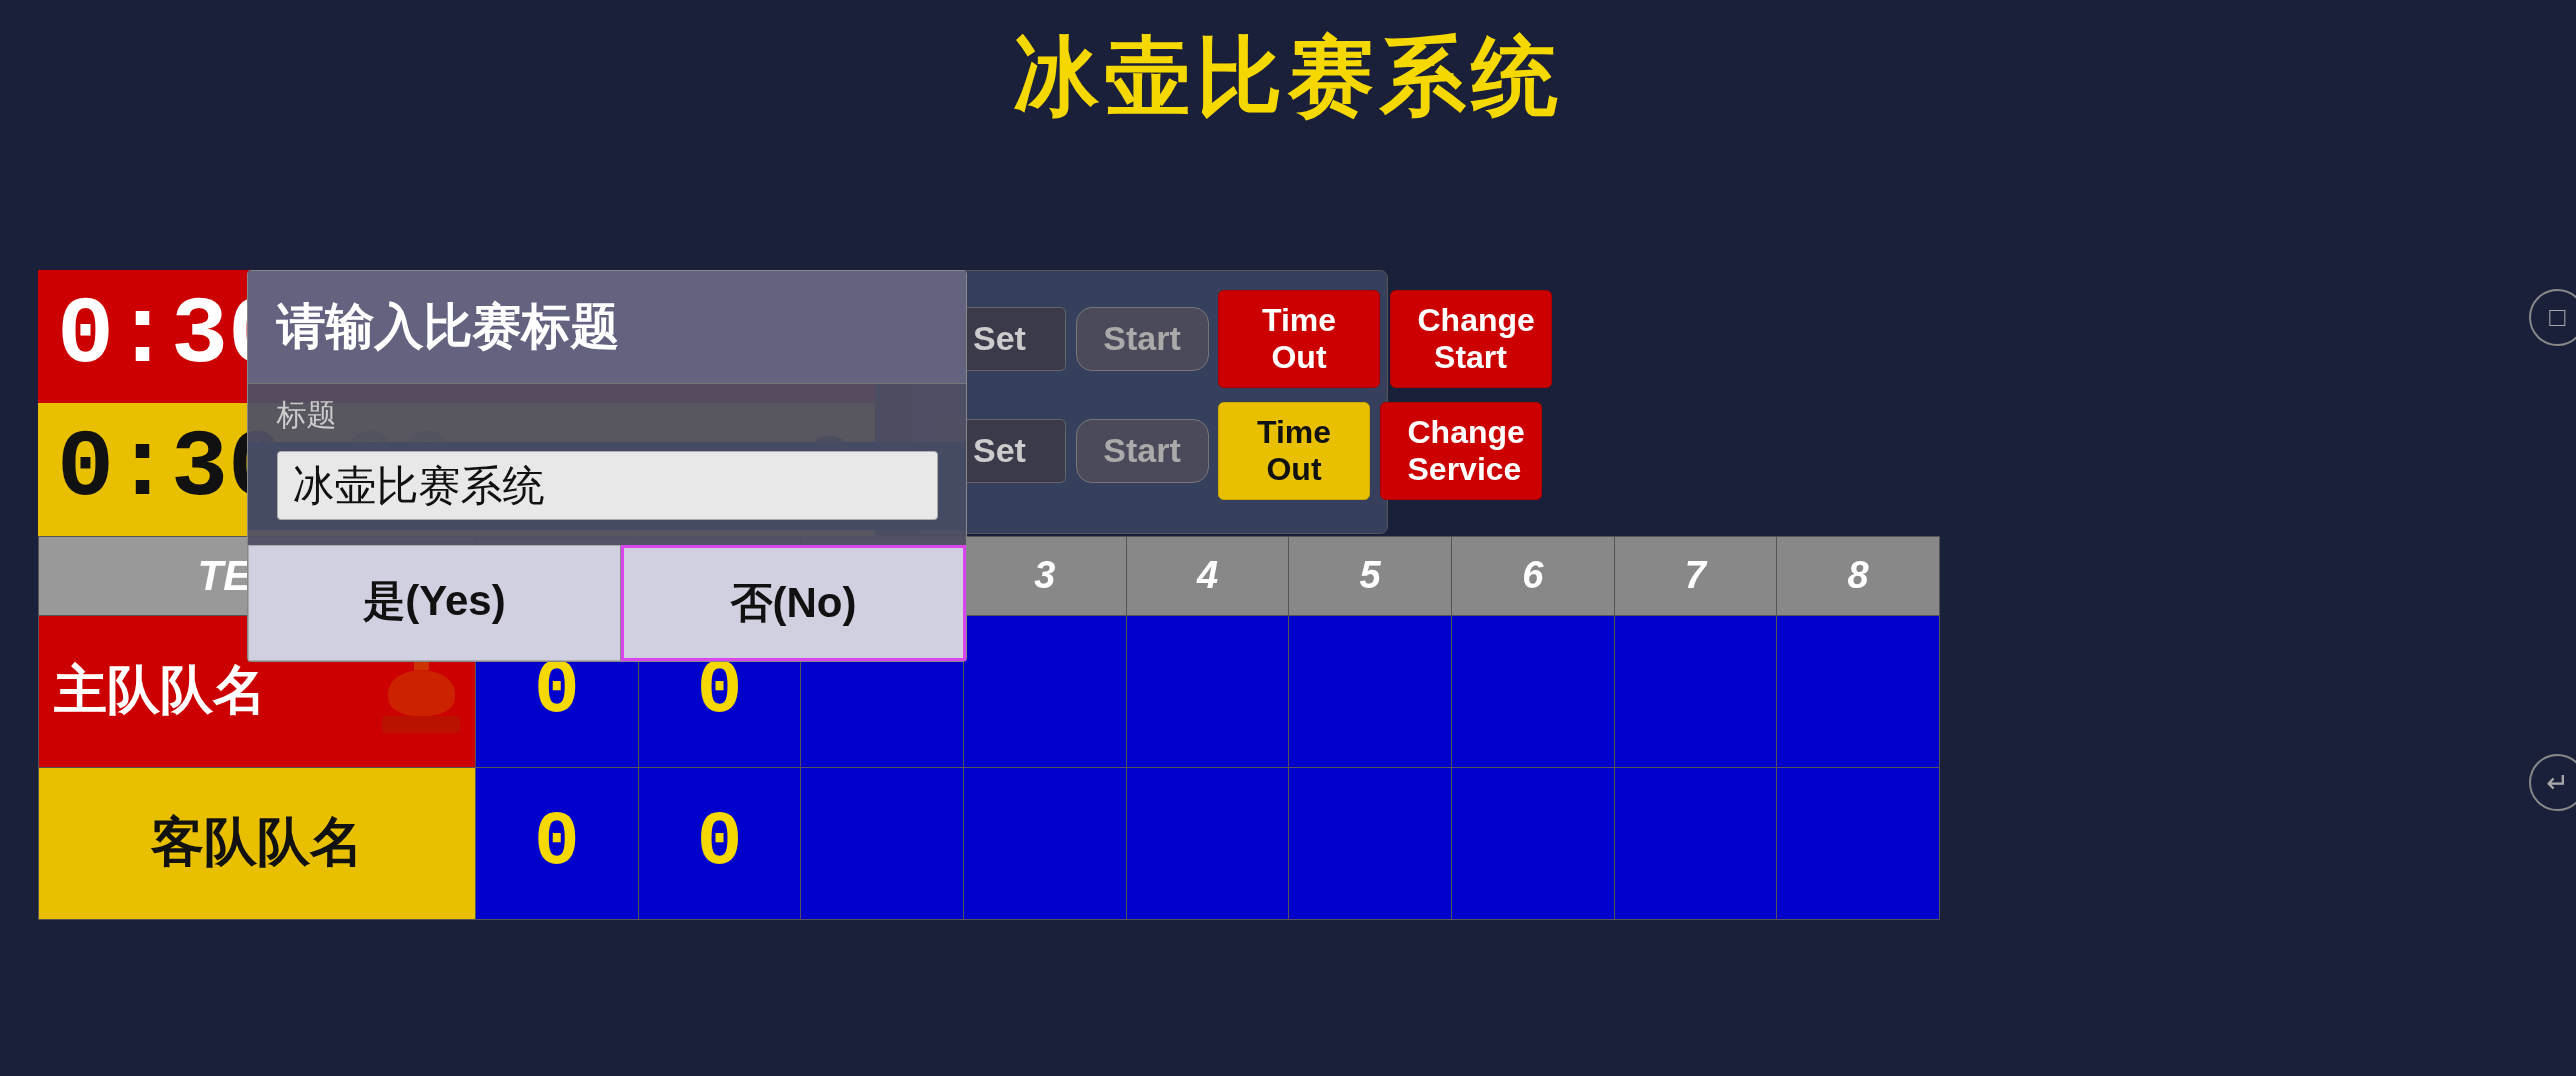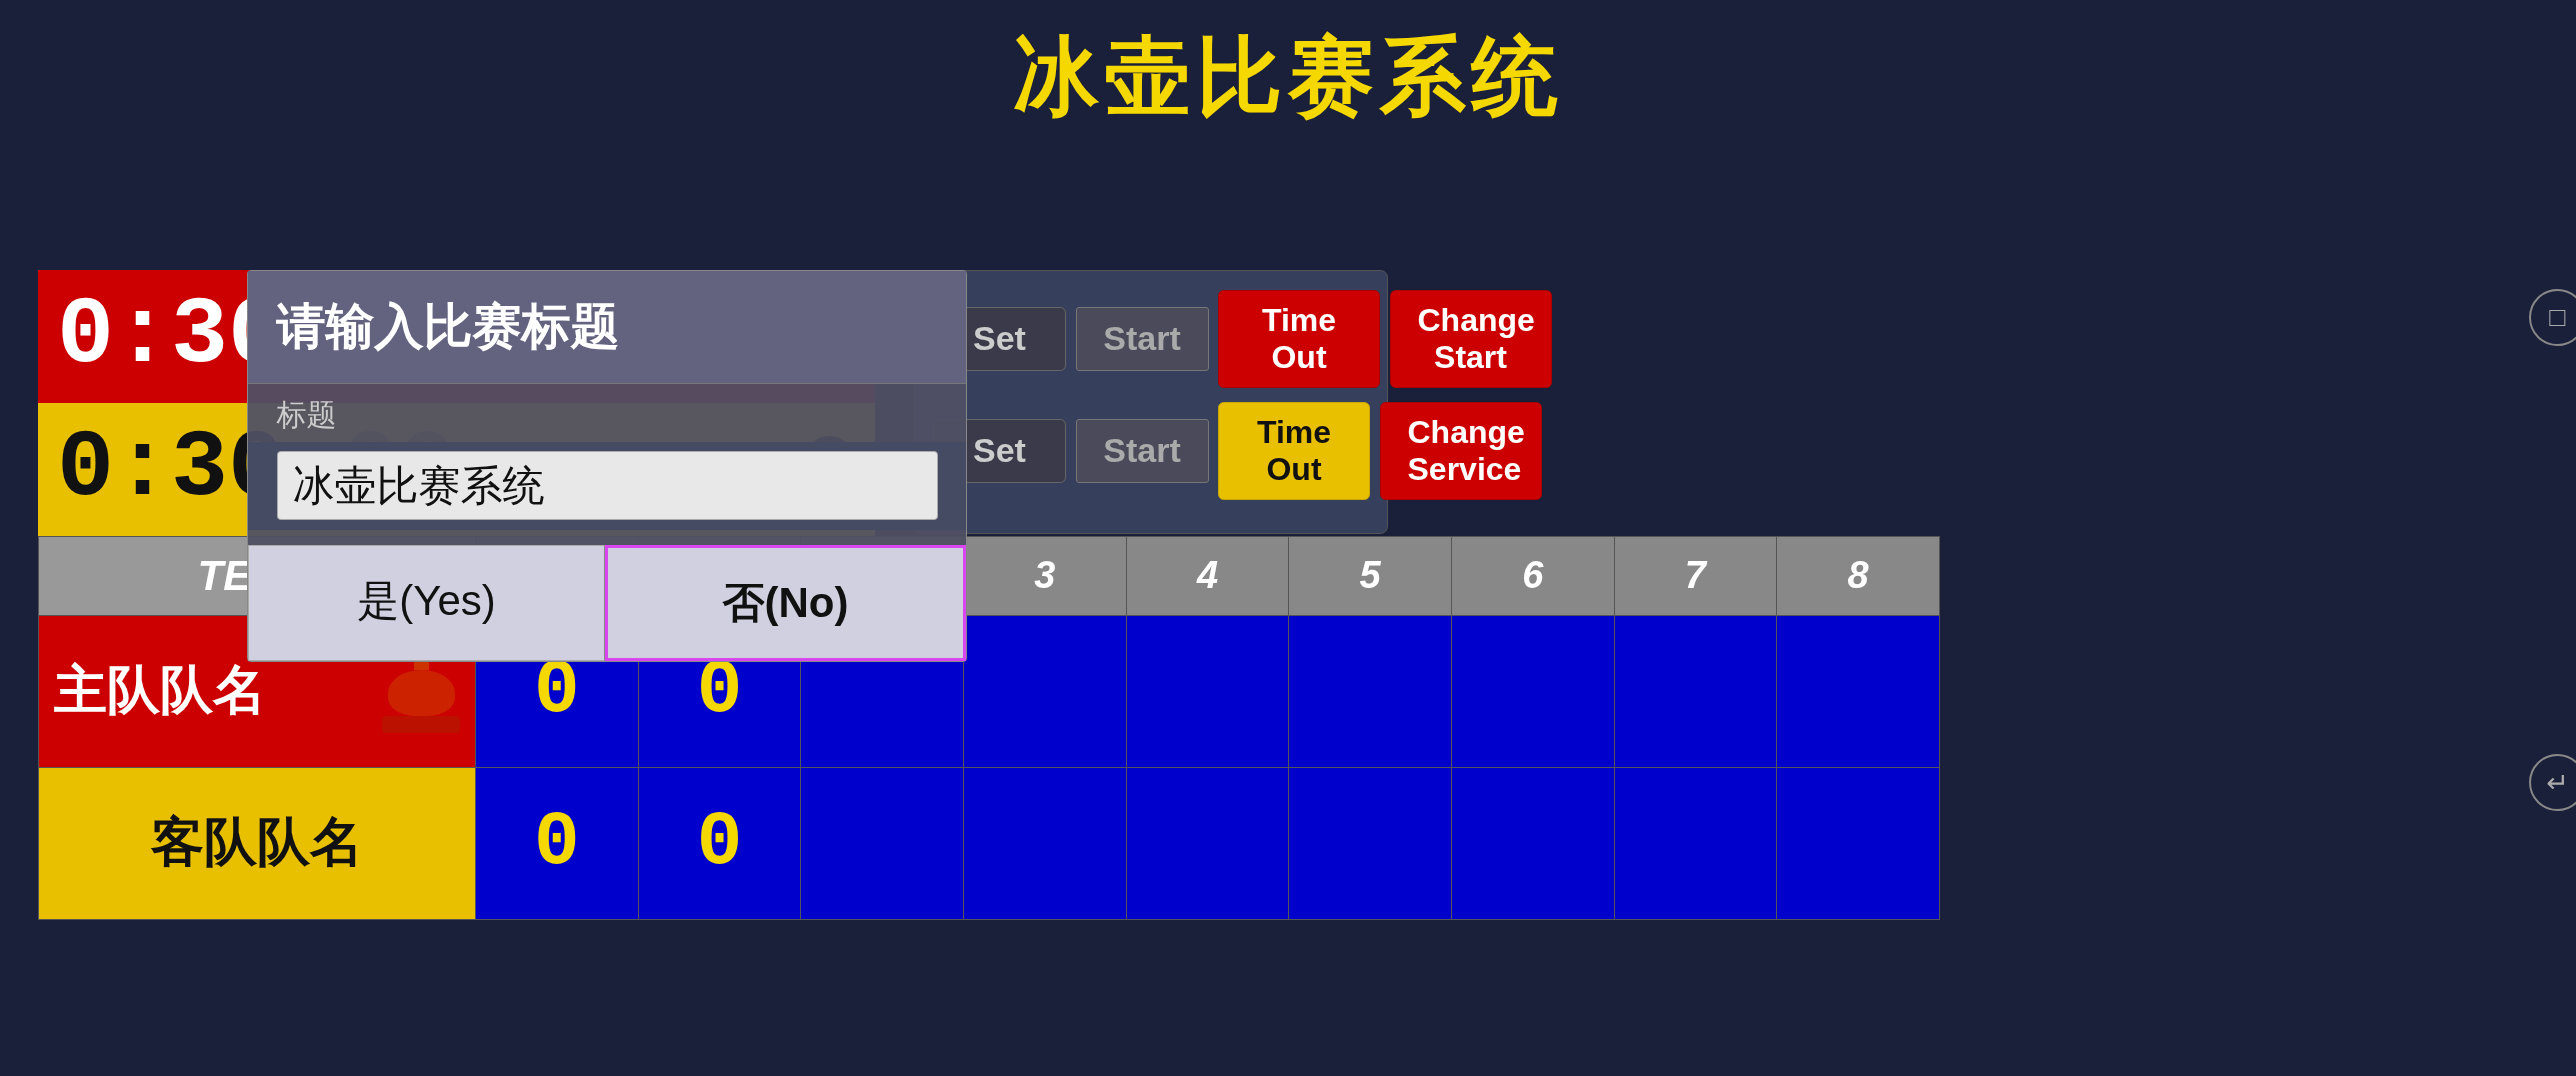--- a/index.html
+++ b/index.html
@@ -118,21 +118,21 @@
       padding: 11.4px 23px;
       cursor: pointer;
       min-width: 133px;
       text-align: center;
     }
 
     .btn-dark-start {
       background: #4a4a5a;
       color: #aaa;
       border: 1.9px solid #777;
-      border-radius: 3px;
+      border-radius: 16px;
       font-size: 34px;
       font-weight: bold;
       padding: 11.4px 23px;
       cursor: pointer;
       min-width: 133px;
       text-align: center;
     }
 
     .btn-yellow {
       background: #e8c000;
@@ -286,23 +286,23 @@
     .dialog-buttons {
       display: flex;
       margin: 15px 0 0 0;
     }
 
     .dialog-btn-yes {
       flex: 1;
       background: #d0d0e0;
       color: #111;
       font-size: 42px;
-      font-weight: normal;
+      font-weight: bold;
       border: 1px solid #aaa;
-      padding: 27px 0;
+      padding: 27px 16px;
       text-align: center;
       cursor: pointer;
       border-right: 1.9px solid #888;
     }
 
     .dialog-btn-no {
       flex: 1;
       background: #d0d0e0;
       color: #111;
       font-size: 42px;

